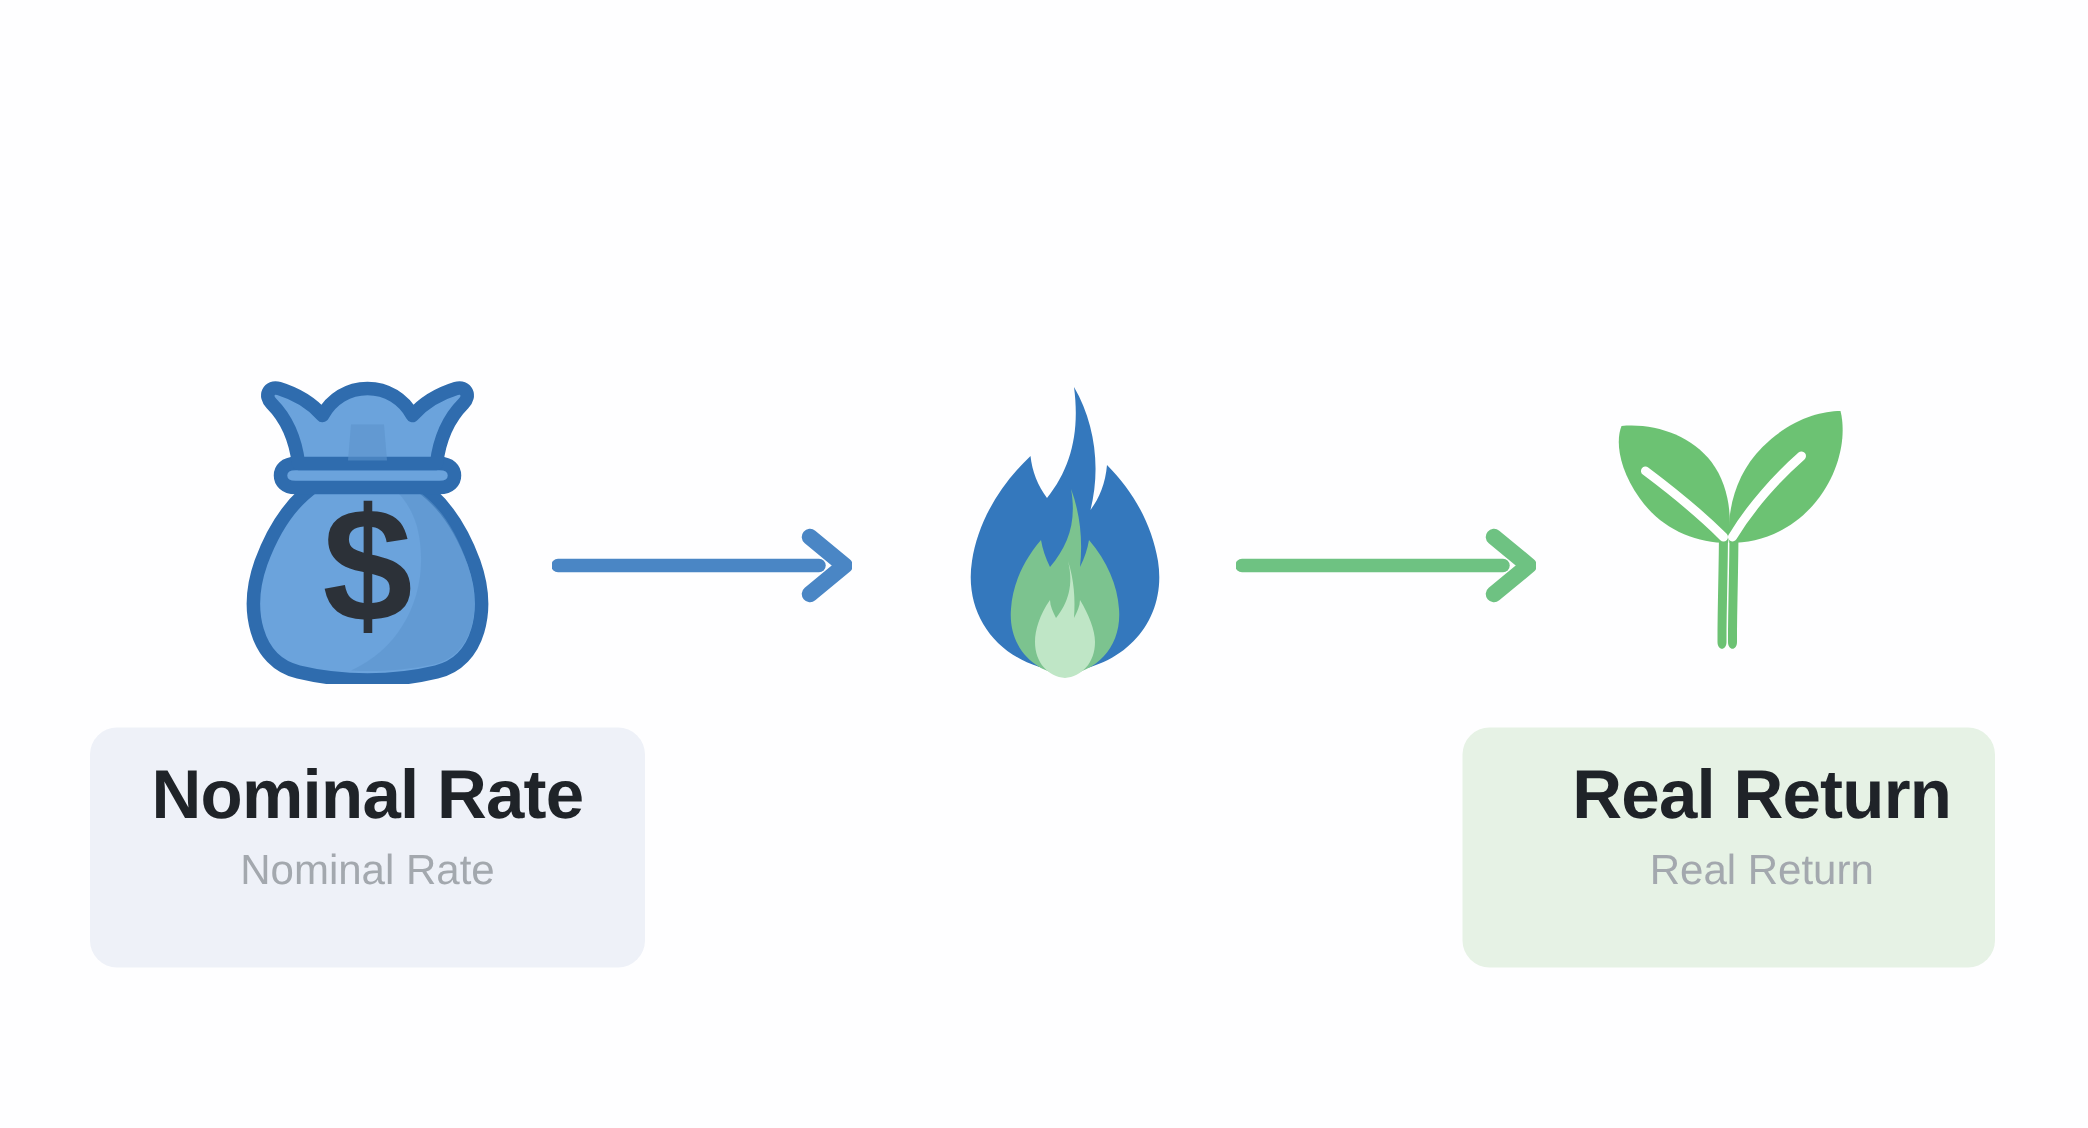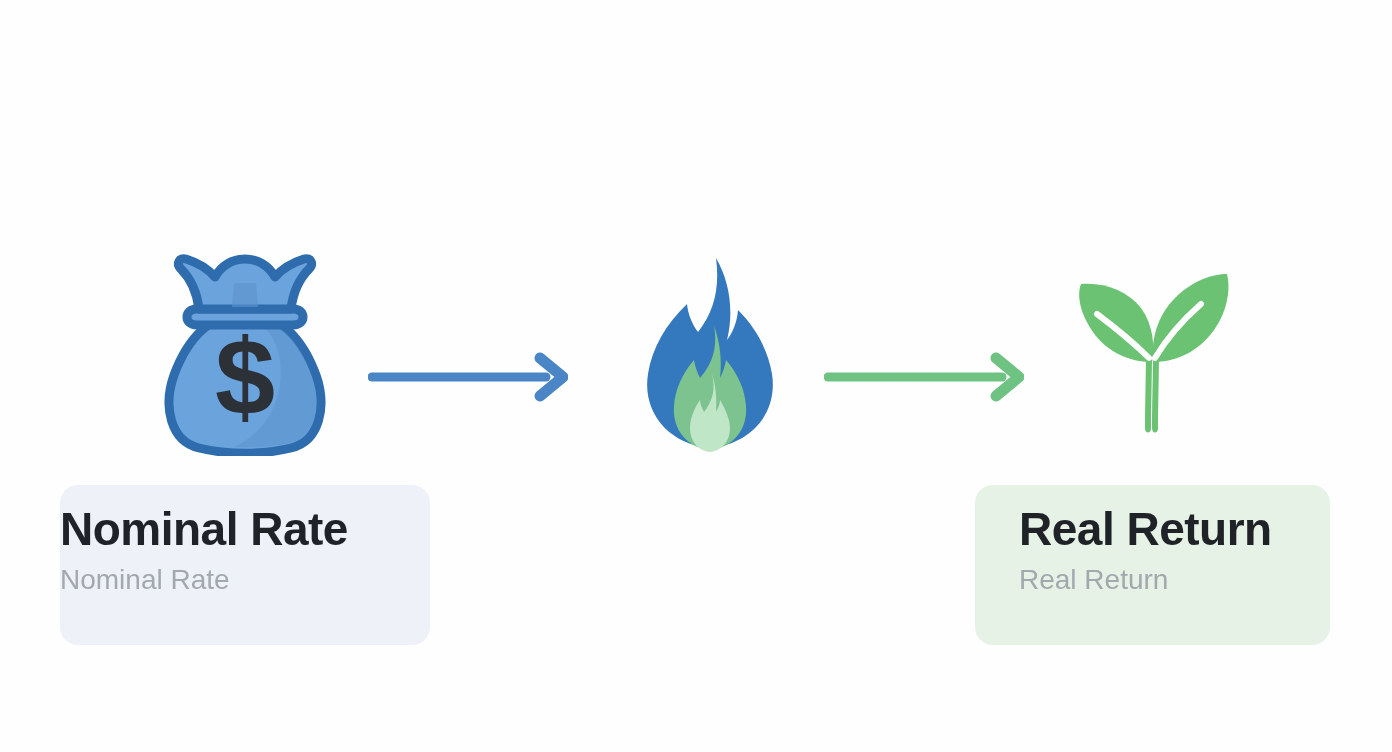--- a/index.html
+++ b/index.html
@@ -56,21 +56,21 @@
 
   
   .card {
     position: absolute;
     top: 485px;
     height: 160px;
     border-radius: 18px;
     box-sizing: border-box;
     display: flex;
     flex-direction: column;
-    align-items: flex-start;
+    align-items: center;
     padding-top: 18px;
   }
   .card.c1 { left: 60px;  width: 370px; background: #eef1f8; }
   .card.c2 { left: 530px; width: 360px; background: #eaeff7; }
   .card.c3 { left: 975px; width: 355px; background: #e6f2e5; padding-left: 44px; }
 
   .card-title {
     font-size: 46px;
     font-weight: bold;
     color: #1f2328;

